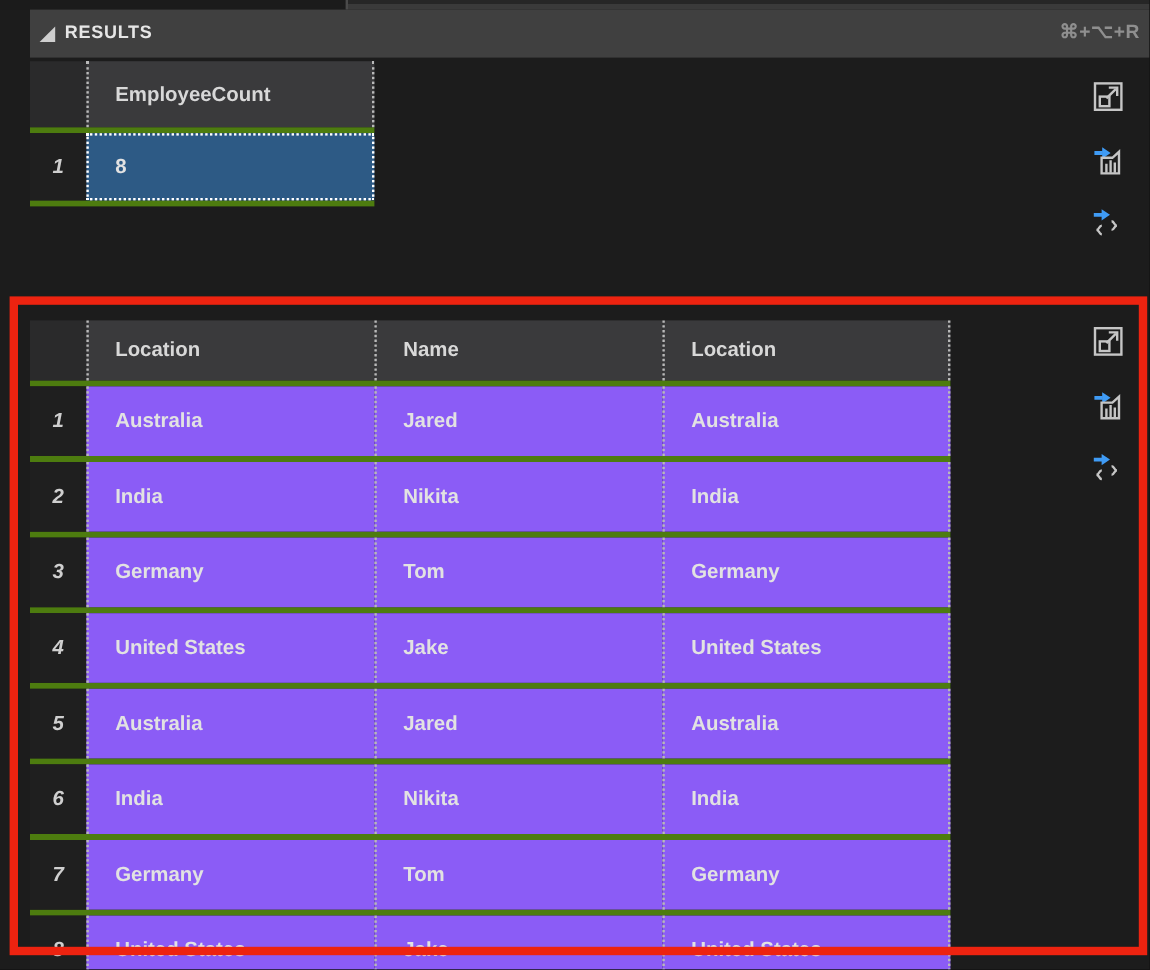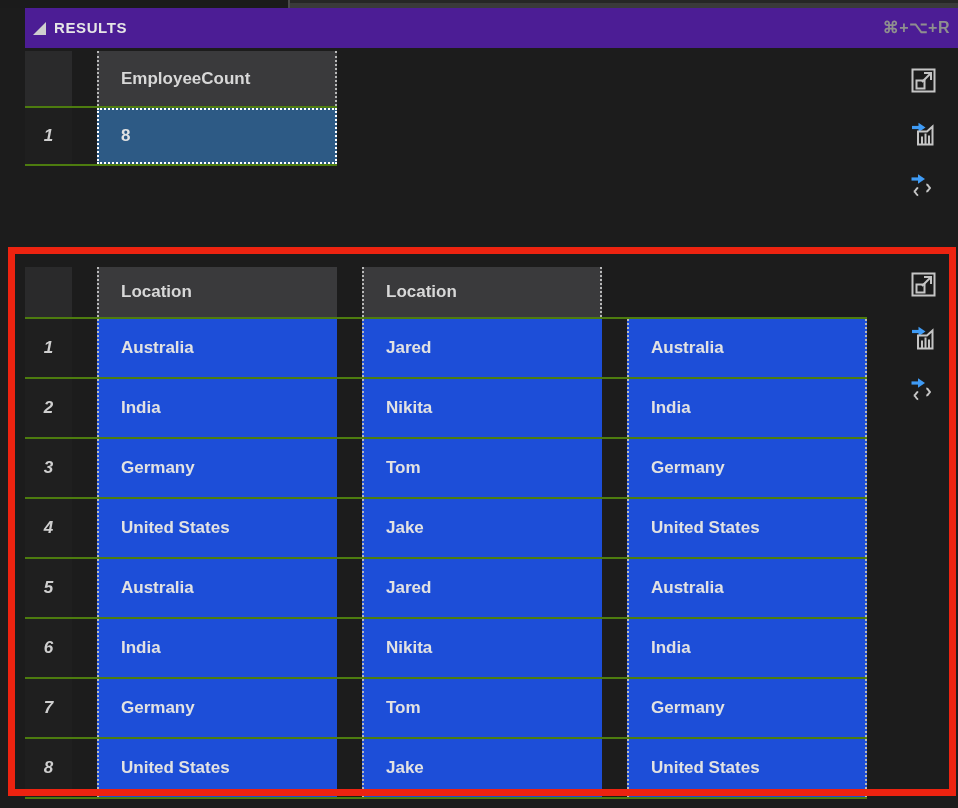--- a/index.html
+++ b/index.html
@@ -10,42 +10,42 @@
     -webkit-font-smoothing:antialiased;
   }
   
   .top-strip{position:absolute;left:0;top:0;width:958px;height:8px;display:flex;}
   .top-strip .left{width:288px;background:#1b1b1b;}
   .top-strip .right{flex:1;background:linear-gradient(#262626 3px,#3a3a3a 3px);border-left:2px solid #4a4a4a;}
 
   
   .results-bar{
     position:absolute;left:25px;top:8px;right:0;height:40px;
-    background:#4c1d95;display:flex;align-items:center;
+    background:#404040;display:flex;align-items:center;
     padding:0 8px 2px 6px;box-sizing:border-box;
   }
   .twistie{
     width:0;height:0;margin:2px 8px 0 2px;
     border-bottom:13px solid #cfcfcf;border-left:13px solid transparent;
   }
   .panel-title{
     color:#e6e6e6;font-size:15px;font-weight:bold;letter-spacing:.6px;
   }
   .panel-shortcut{
     margin-left:auto;color:#8f8f8f;font-size:16px;font-weight:bold;letter-spacing:.5px;
   }
 
   
   .grid{position:absolute;}
-  .g-row{display:flex;border-bottom:2px solid #4d7c0f;gap:25px;}
+  .g-row{display:flex;border-bottom:5px solid #4d7c0f;}
   .cell,.cell-num,.cell-corner{
     box-sizing:border-box;display:flex;align-items:center;
     font-size:17px;font-weight:bold;color:#e2e2e2;
   }
-  .cell{width:240px;padding-left:22px;border-left:2px dotted #b9b9b9;background:#1d4ed8;}
+  .cell{width:240px;padding-left:22px;border-left:2px dotted #b9b9b9;background:#8b5cf6;}
   .cell.last{border-right:2px dotted #b9b9b9;}
   .cell-num,.cell-corner{width:47px;justify-content:center;}
   .cell-num{font-style:italic;color:#cfcfcf;background:#1f1f1f;}
   .cell-corner{background:#2a2a2b;}
   .g-header .cell{background:#3a3a3c;color:#d8d8d8;}
   
   #grid1{left:25px;top:51px;}
   #grid1 .g-header{height:55px;}
   #grid1 .g-data{height:56px;}
   .cell.selected{
@@ -124,20 +124,21 @@
       </svg>
     </button>
   </div>
 
   <div class="red-box"></div>
 
   <div class="grid" id="grid2">
     <div class="g-row g-header">
       <div class="cell-corner"></div>
       <div class="cell">Location</div>
+      <div class="cell">Name</div>
       <div class="cell last">Location</div>
     </div>
 
     <div class="g-row g-data">
       <div class="cell-num">1</div>
       <div class="cell">Australia</div>
       <div class="cell">Jared</div>
       <div class="cell last">Australia</div>
     </div>
     <div class="g-row g-data">

